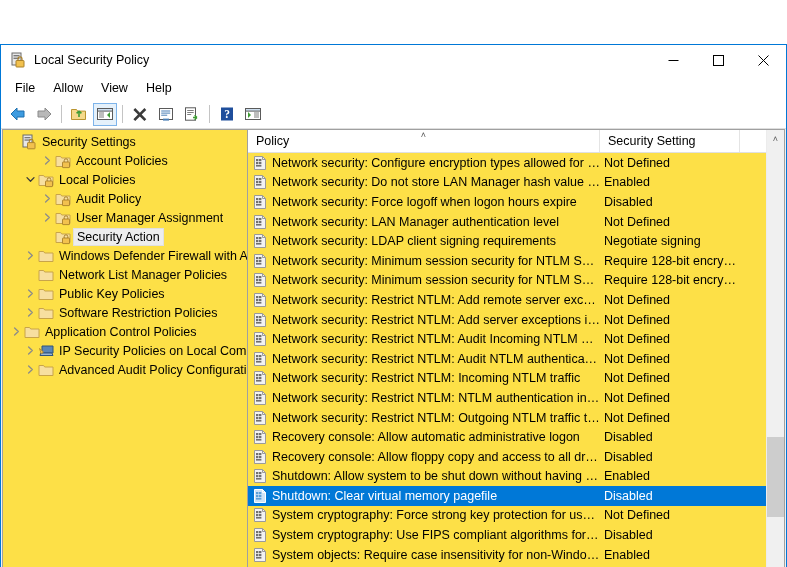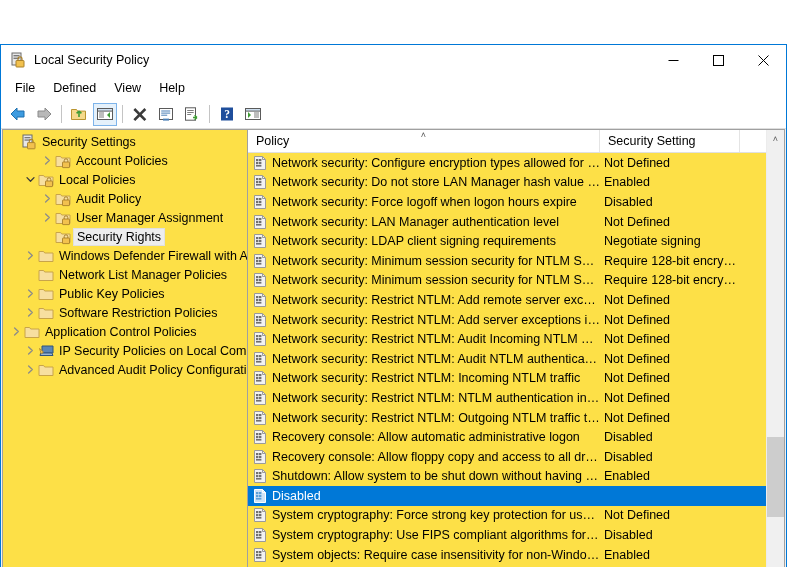--- a/index.html
+++ b/index.html
@@ -371,21 +371,21 @@
         <svg class="ico-svg" width="11" height="11" viewBox="0 0 11 11">
             <line x1="0.5" y1="0.5" x2="10.5" y2="10.5" stroke="#000" stroke-width="1"></line>
             <line x1="10.5" y1="0.5" x2="0.5" y2="10.5" stroke="#000" stroke-width="1"></line>
           </svg>
       </button>
     </div>
   </div>
 
   <div class="menubar">
     <div class="menu-item">File</div>
-    <div class="menu-item">Defined</div>
+    <div class="menu-item">Allow</div>
     <div class="menu-item">View</div>
     <div class="menu-item">Help</div>
   </div>
 
   <div class="toolbar">
     <div class="tb-btn">
       <svg class="ico-svg" width="18" height="16" viewBox="0 0 18 16">
         <path d="M8 2 L2 8 L8 14 L8 11 L15 11 L15 5 L8 5 Z" fill="#3d9be0" stroke="#1c6fae" stroke-width="1" stroke-linejoin="round"></path>
       </svg>
     </div>
@@ -533,21 +533,21 @@
           </div>
           <div class="tree-row" style="padding-left: 36px;">
             <div class="twisty"></div>
             <div class="tree-icon">
               <svg class="ico-svg" width="16" height="16" viewBox="0 0 16 16">
                 <path d="M1 3.5 h4.6 l1.1 1.5 h8.3 v8.5 h-14 z" fill="#f7dfa0" stroke="#c8a44a" stroke-width="1" stroke-linejoin="round"></path>
                 <rect x="7.5" y="9" width="7" height="5.6" rx="0.5" fill="#f2c14e" stroke="#a9802a" stroke-width="0.9"></rect>
                 <path d="M9.2 9 v-1.4 a1.8 1.8 0 0 1 3.6 0 v1.4" fill="none" stroke="#a9802a" stroke-width="1"></path>
               </svg>
             </div>
-            <span class="tree-label selected">Security Rights</span>
+            <span class="tree-label selected">Security Action</span>
           </div>
           <div class="tree-row" style="padding-left: 19px;">
             <div class="twisty">
               <svg class="ico-svg" width="9" height="9" viewBox="0 0 9 9">
                 <path d="M2.6 1 L6.3 4.5 L2.6 8" fill="none" stroke="#8b8b8b" stroke-width="1.3" stroke-linecap="round" stroke-linejoin="round"></path>
               </svg>
             </div>
             <div class="tree-icon">
               <svg class="ico-svg" width="16" height="16" viewBox="0 0 16 16">
                 <path d="M1 3.5 h4.6 l1.1 1.5 h8.3 v8.5 h-14 z" fill="#f7dfa0" stroke="#c8a44a" stroke-width="1" stroke-linejoin="round"></path>
@@ -913,20 +913,21 @@
               <svg class="ico-svg" width="16" height="16" viewBox="0 0 16 16">
                 <path d="M2.5 1.5 h8 l3 3 v10 h-11 z" fill="#cfe3f7" stroke="#ffffff" stroke-width="1" stroke-linejoin="round"></path>
                 <path d="M10.5 1.5 v3 h3" fill="none" stroke="#ffffff" stroke-width="1"></path>
                 <rect x="4" y="4" width="2.4" height="2.2" fill="#5d9fd6"></rect>
                 <rect x="7" y="4" width="2.4" height="2.2" fill="#5d9fd6"></rect>
                 <rect x="4" y="7" width="2.4" height="2.2" fill="#5d9fd6"></rect>
                 <rect x="7" y="7" width="2.4" height="2.2" fill="#5d9fd6"></rect>
                 <rect x="4" y="10" width="5.4" height="1.6" fill="#5d9fd6"></rect>
               </svg>
             </div>
+            <div class="row-policy">Shutdown: Clear virtual memory pagefile</div>
             <div class="row-setting">Disabled</div>
           </div>
           <div class="row">
             <div class="row-icon">
               <svg class="ico-svg" width="16" height="16" viewBox="0 0 16 16">
                 <path d="M2.5 1.5 h8 l3 3 v10 h-11 z" fill="#f2f2f2" stroke="#9a9a9a" stroke-width="1" stroke-linejoin="round"></path>
                 <path d="M10.5 1.5 v3 h3" fill="none" stroke="#9a9a9a" stroke-width="1"></path>
                 <rect x="4" y="4" width="2.4" height="2.2" fill="#6f6f6f"></rect>
                 <rect x="7" y="4" width="2.4" height="2.2" fill="#6f6f6f"></rect>
                 <rect x="4" y="7" width="2.4" height="2.2" fill="#6f6f6f"></rect>

